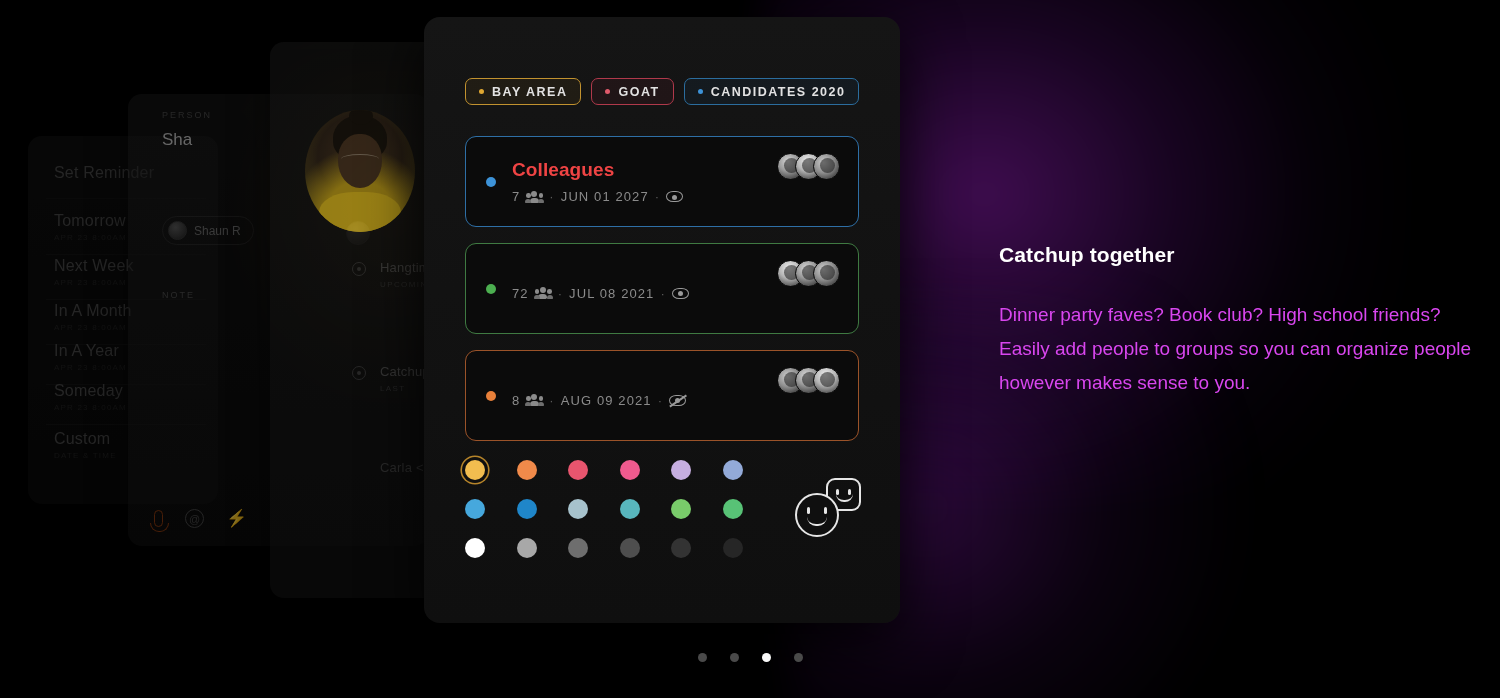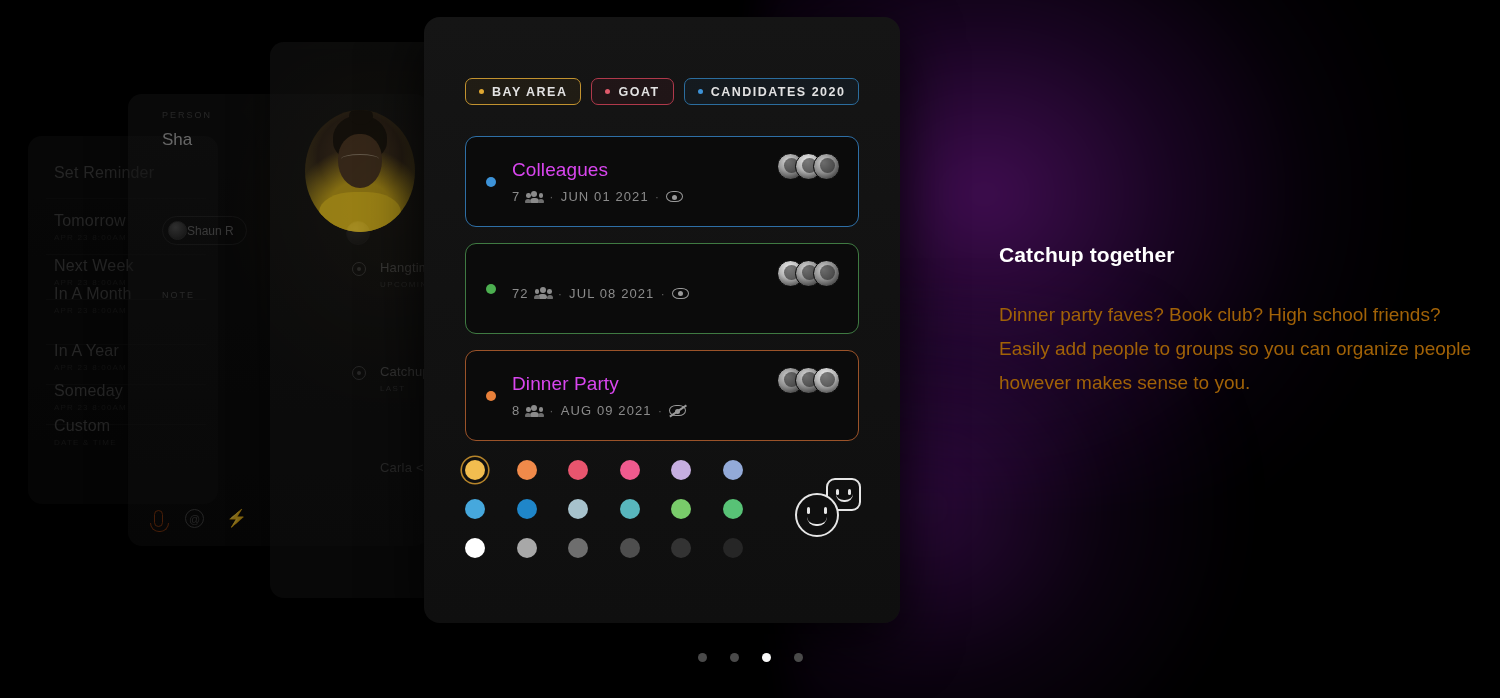--- a/index.html
+++ b/index.html
@@ -43,21 +43,21 @@
 
   
   .rem-item{ position:absolute; left:26px; color:#5d5d5d; }
   .rem-title{ font-size:16px; letter-spacing:0.2px; white-space:nowrap; }
   .rem-sub{ font-size:8px; letter-spacing:1.2px; color:#2e2e2e; margin-top:3px; white-space:nowrap; }
   .rem-sep{ position:absolute; left:18px; width:160px; height:1px; background:#1b1b1b; }
 
   
   .lbl-caps{ font-size:9px; letter-spacing:2px; color:#4a4a4a; }
   .chip{
-    display:inline-flex; align-items:center; 
+    display:inline-flex; align-items:center; gap:7px;
     border:1px solid #242424; border-radius:16px; padding:4px 12px 4px 5px;
     color:#6a6a6a; font-size:12px;
   }
   .chip-av{ width:19px; height:19px; border-radius:50%; background:radial-gradient(circle at 38% 32%, #555,#1d1d1d); border:1px solid #333; }
 
   
   .portrait{
     position:absolute; left:35px; top:68px; width:110px; height:122px; border-radius:50%;
     background:
       radial-gradient(circle at 50% 88%, #c9a617 0%, #c9a617 30%, rgba(201,166,23,0) 58%),
@@ -112,21 +112,21 @@
   .gcard{
     position:relative; height:91px; border-radius:11px;
     background:#0b0b0b; margin-bottom:16px;
     display:flex; align-items:center; padding:0 18px 0 20px;
   }
   .gcard.blue{ border:1.3px solid #2e6fa6; }
   .gcard.green{ border:1.3px solid #3f7a42; }
   .gcard.orange{ border:1.3px solid #9b5329; }
   .gdot{ width:10px; height:10px; border-radius:50%; flex:0 0 auto; margin-right:16px; }
   .gbody{ flex:1 1 auto; min-width:0; }
-  .gname{ font-size:19px; font-weight:400; color:#d946ef; letter-spacing:.1px; line-height:1.15; }
+  .gname{ font-size:19px; font-weight:700; color:#ef4444; letter-spacing:.1px; line-height:1.15; }
   .gmeta{
     display:flex; align-items:center; gap:6px;
     margin-top:9px; font-size:13px; letter-spacing:1.1px; color:#8b8b8b;
   }
   .gmeta .sep{ color:#5a5a5a; }
   .avstack{ display:flex; align-items:center; flex:0 0 auto; align-self:flex-start; margin-top:16px; }
   .av{
     width:27px; height:27px; border-radius:50%;
     border:1.5px solid #0b0b0b; margin-left:-9px;
     background:radial-gradient(circle at 40% 30%, #d8d8d8 0%, #9a9a9a 42%, #4a4a4a 78%, #2a2a2a 100%);
@@ -161,21 +161,21 @@
     position:absolute; left:0; top:15px; width:44px; height:44px;
     border:2.4px solid #e6e6e6; border-radius:50%; background:#0f0f0f;
   }
   .face-ci .e{ position:absolute; top:12px; width:3.4px; height:6.5px; border-radius:2px; background:#e6e6e6; }
   .face-ci .e1{ left:10px; } .face-ci .e2{ right:10px; }
   .face-ci .m{ position:absolute; left:10px; bottom:9px; width:20px; height:9px; border-bottom:2.6px solid #e6e6e6; border-radius:0 0 14px 14px; }
 
   
   .copy{ position:absolute; left:999px; top:243px; width:495px; }
   .copy h2{ font-size:21px; font-weight:700; color:#fff; letter-spacing:.1px; }
-  .copy p{ margin-top:31px; font-size:19px; line-height:1.78; color:#a16207; font-weight:400; }
+  .copy p{ margin-top:31px; font-size:19px; line-height:1.78; color:#d946ef; font-weight:400; }
 
   
   .pager{ position:absolute; left:0; top:653px; width:1500px; display:flex; justify-content:center; gap:23px; }
   .pdot{ width:9px; height:9px; border-radius:50%; background:#4a4a4a; }
   .pdot.on{ background:#fafafa; }
 
   
   .i-people{ position:relative; display:inline-block; width:17px; height:12px; vertical-align:-1px; }
   .i-people .h1,.i-people .h2,.i-people .h3{ position:absolute; border-radius:50%; background:#8b8b8b; }
   .i-people .h1{ left:5px; top:0; width:6px; height:6px; }
@@ -207,36 +207,36 @@
     <div class="rem-item" style="top:76px;">
       <div class="rem-title">Tomorrow</div>
       <div class="rem-sub">APR 23 8:00AM</div>
     </div>
     <div class="rem-sep" style="top:118px;"></div>
     <div class="rem-item" style="top:121px;">
       <div class="rem-title">Next Week</div>
       <div class="rem-sub">APR 23 8:00AM</div>
     </div>
     <div class="rem-sep" style="top:163px;"></div>
-    <div class="rem-item" style="top:149px;">
+    <div class="rem-item" style="top:166px;">
       <div class="rem-title">In A Month</div>
       <div class="rem-sub">APR 23 8:00AM</div>
     </div>
     <div class="rem-sep" style="top:208px;"></div>
     <div class="rem-item" style="top:206px;">
       <div class="rem-title">In A Year</div>
       <div class="rem-sub">APR 23 8:00AM</div>
     </div>
     <div class="rem-sep" style="top:248px;"></div>
     <div class="rem-item" style="top:246px;">
       <div class="rem-title">Someday</div>
       <div class="rem-sub">APR 23 8:00AM</div>
     </div>
     <div class="rem-sep" style="top:288px;"></div>
-    <div class="rem-item" style="top:281px;">
+    <div class="rem-item" style="top:294px;">
       <div class="rem-title">Custom</div>
       <div class="rem-sub">DATE &amp; TIME</div>
     </div>
   </div>
 
   <div class="bgcard bg2 bg-dim">
     <div style="position:absolute; left:34px; top:16px;">
       <div class="lbl-caps">PERSON</div>
       <div style="font-size:17px; color:#bdbdbd; margin-top:10px;">Sha</div>
     </div>
@@ -317,21 +317,21 @@
             <span>7</span>
             <span class="i-people">
               <span class="h1"></span>
                 <span class="h2"></span>
                 <span class="h3"></span>
               <span class="b1"></span>
                 <span class="b2"></span>
                 <span class="b3"></span>
             </span>
             <span class="sep">·</span>
-            <span>JUN 01 2021</span>
+            <span>JUN 01 2027</span>
             <span class="sep">·</span>
             <span class="i-eye">
                 <span class="o"></span>
                 <span class="p"></span>
               </span>
           </div>
         </div>
         <div class="avstack">
           <span class="av"></span>
           <span class="av b"></span>
@@ -364,21 +364,20 @@
         <div class="avstack">
           <span class="av b"></span>
           <span class="av"></span>
           <span class="av c"></span>
         </div>
       </div>
 
       <div class="gcard orange">
         <span class="gdot" style="background:#e8803a;"></span>
         <div class="gbody">
-          <div class="gname">Dinner Party</div>
           <div class="gmeta">
             <span>8</span>
             <span class="i-people">
               <span class="h1"></span>
                 <span class="h2"></span>
                 <span class="h3"></span>
               <span class="b1"></span>
                 <span class="b2"></span>
                 <span class="b3"></span>
             </span>

